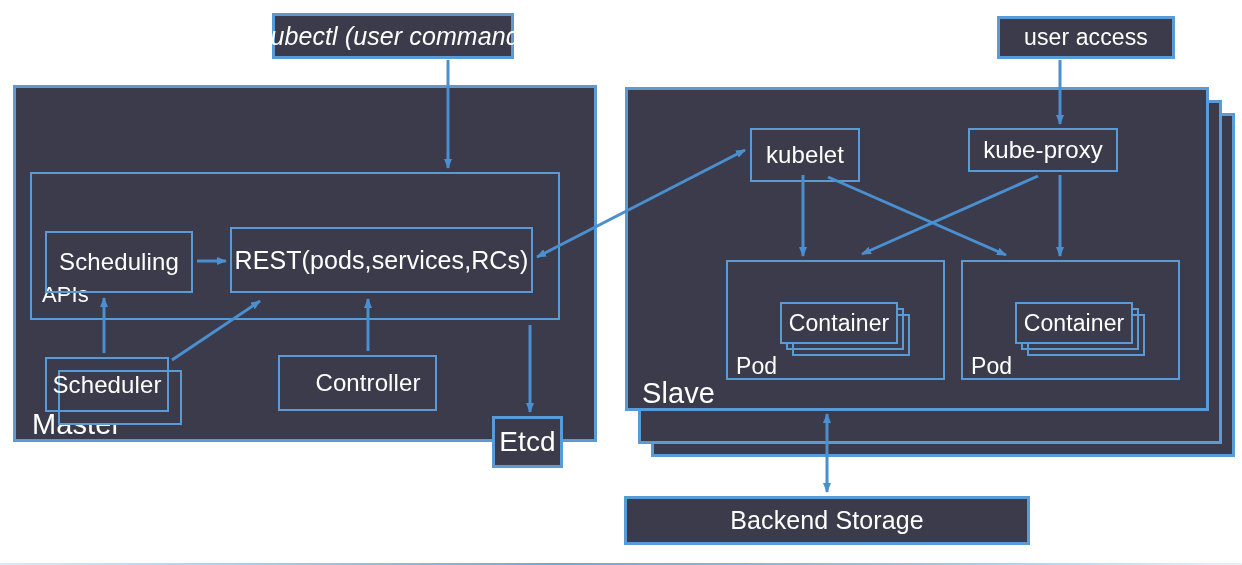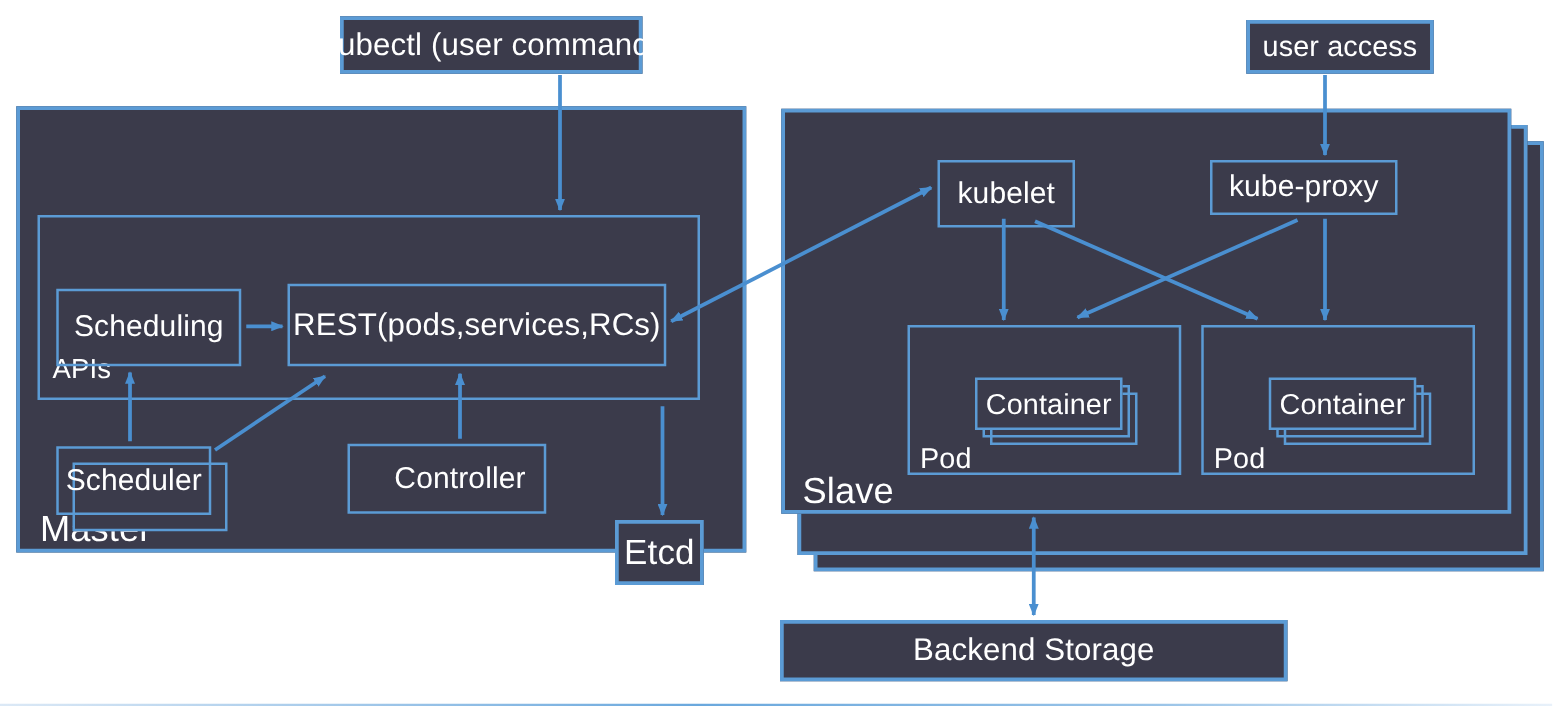--- a/index.html
+++ b/index.html
@@ -60,25 +60,25 @@
     width:1242px;
     height:2px;
     background:linear-gradient(to right,#dce9f6,#6aa8dd 45%,#9cc5e8 75%,#e8f1fa);
   }
 </style>
 </head>
 <body>
 
 <div id="stage">
 
-  <div class="box center" style="left:272px;top:13px;width:242px;height:46px;font-size:25px;">
+  <div class="box center" style="left:272px;top:13px;width:242px;height:46px;font-size:25px;font-style:italic;">
     <span class="lbl">kubectl (user command)</span>
   </div>
 
-  <div class="box center" style="left:997px;top:16px;width:150px;height:43px;font-size:23px;">
+  <div class="box center" style="left:997px;top:16px;width:178px;height:43px;font-size:23px;">
     <span class="lbl">user access</span>
   </div>
 
   <div class="box tl" style="left:13px;top:85px;width:584px;height:357px;font-size:29px;padding:14px 0 0 16px;">
     <span class="lbl">Master</span>
   </div>
 
   <div class="box tl hollow thin" style="left:30px;top:172px;width:530px;height:148px;font-size:22px;padding:7px 0 12px 10px;">
     <span class="lbl">APIs</span>
   </div>

